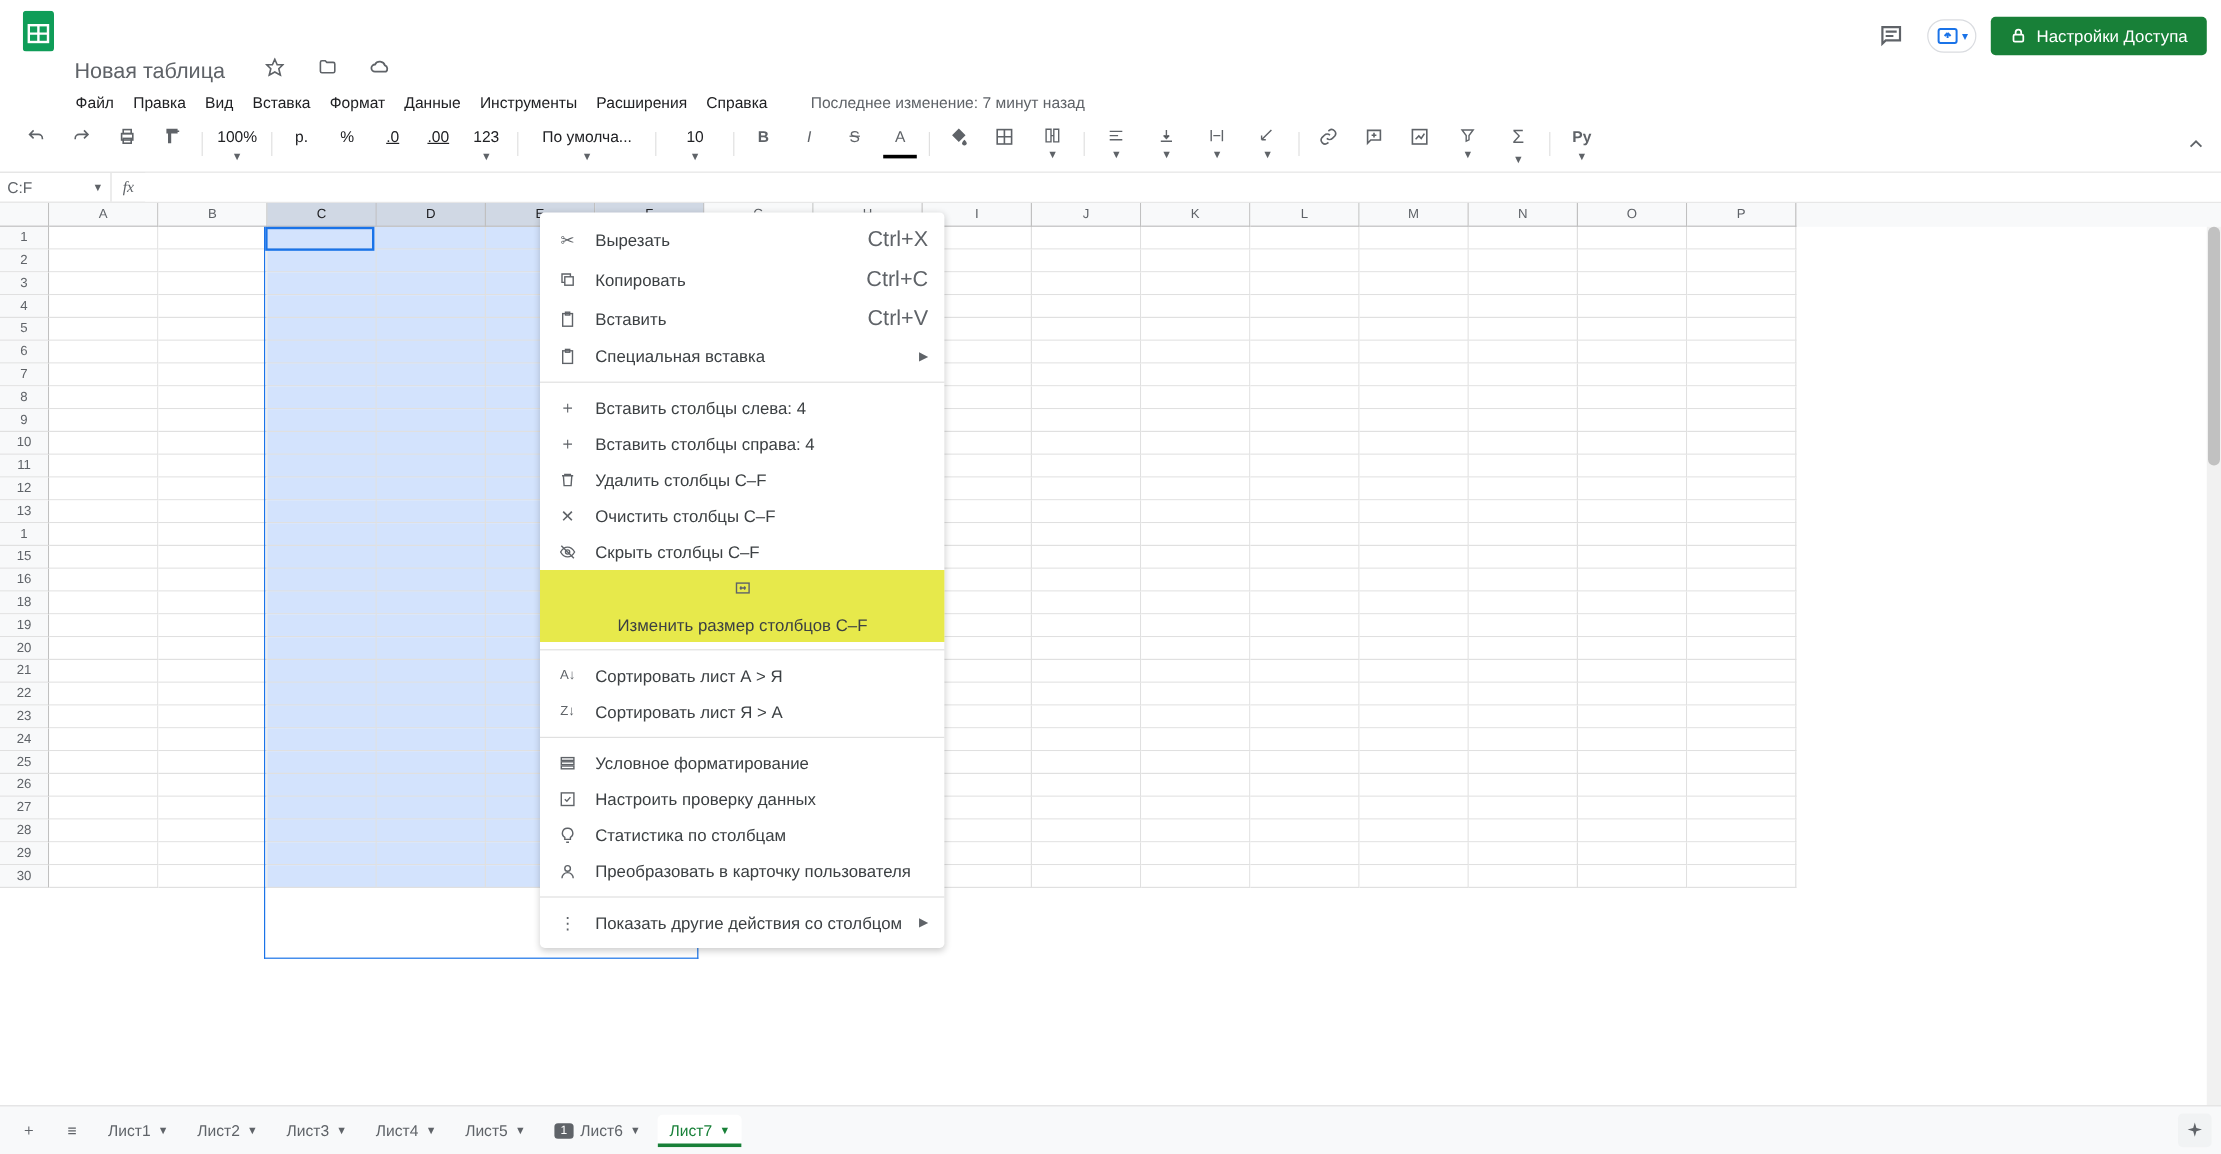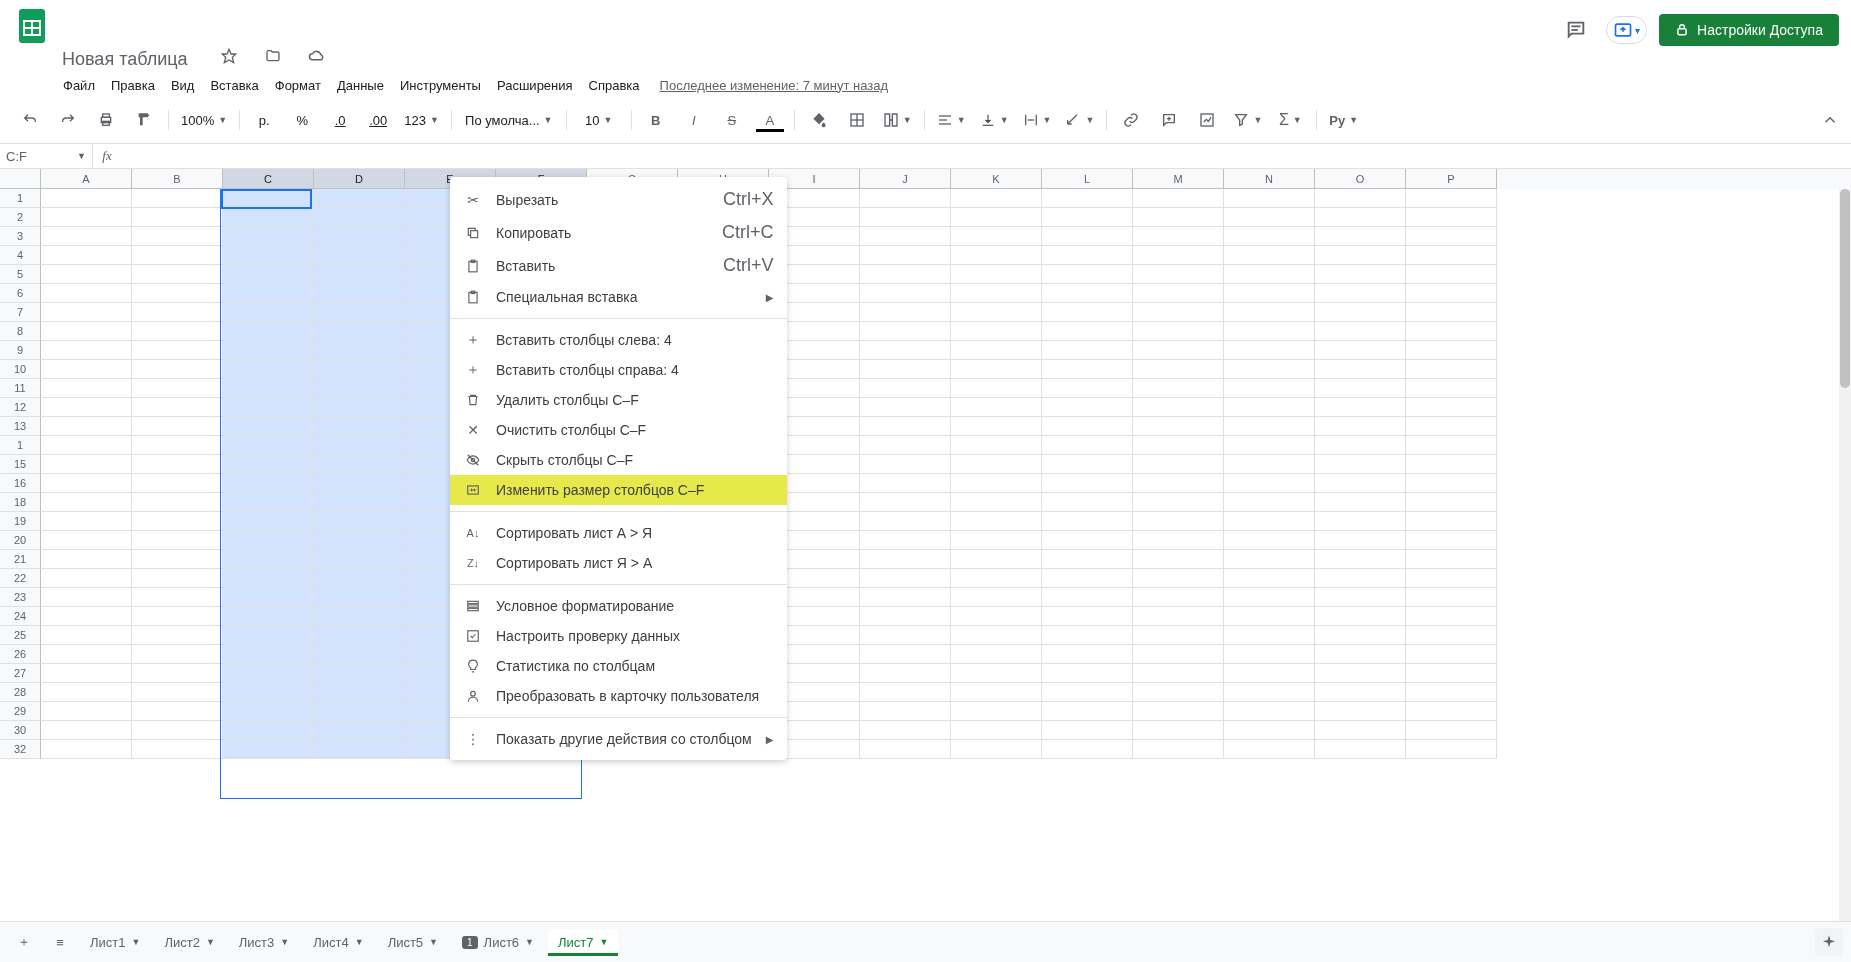--- a/index.html
+++ b/index.html
@@ -18,28 +18,28 @@
   
   .hdr{display:flex;align-items:flex-start;padding:6px 12px 0 12px;}
   .logo{width:40px;height:40px;display:flex;align-items:center;justify-content:center;margin-right:4px;}
   .logo svg{width:26px;height:34px;}
   .titleblock{flex:1;min-width:0;}
   .title-row{display:flex;gap:26px;height:24px;margin-top:41px;}
   .doc-title{font-size:18px;color:var(--text-light);padding:2px 6px;}
   .title-icn{width:18px;height:18px;color:var(--text-light);display:flex;align-items:center;justify-content:center;}
   .menubar{display:flex;align-items:center;gap:2px;height:24px;margin-top:2px;}
   .menubar span{padding:4px 7px;border-radius:4px;cursor:pointer;}
-  .last-edit{color:var(--text-light);text-decoration:underline;cursor:pointer;margin-left:4px;}
+  .last-edit{color:var(--text-light);cursor:pointer;margin-left:20px;}
   .hdr-right{display:flex;align-items:center;gap:12px;margin-left:auto;padding-top:6px;}
   .hdr-btn{width:36px;height:36px;border-radius:50%;display:flex;align-items:center;justify-content:center;color:var(--text-light);cursor:pointer;}
   .present{border:1px solid #dadce0;border-radius:18px;padding:4px 6px;display:flex;align-items:center;color:var(--blue);}
   .share-btn{background:var(--green);color:#fff;border:none;border-radius:4px;padding:8px 16px;font-size:14px;display:flex;align-items:center;gap:8px;cursor:pointer;}
   
   .toolbar{display:flex;align-items:center;padding:4px 12px;border-bottom:1px solid var(--border);gap:2px;height:38px;}
-  .tb-btn{min-width:28px;height:28px;display:flex;align-items:center;justify-content:center;color:var(--text-light);border-radius:4px;cursor:pointer;padding:0 4px;}
+  .tb-btn{min-width:28px;height:28px;display:flex;align-items:center;justify-content:flex-start;color:var(--text-light);border-radius:4px;cursor:pointer;padding:0 4px;flex-direction:column;}
   .tb-sep{width:1px;height:20px;background:var(--border);margin:0 4px;}
   .tb-sel{display:flex;align-items:center;gap:4px;padding:0 6px;}
   .tb-sel .arr{font-size:9px;color:var(--text-light);}
   .tb-txt{font-size:13px;color:var(--text);}
   .font-color{position:relative;}
   .font-color::after{content:"";position:absolute;left:4px;right:4px;bottom:2px;height:3px;background:#000;}
   .tb-spacer{flex:1;}
   .tb-collapse{color:var(--text-light);cursor:pointer;}
   
   .fxrow{display:flex;align-items:center;border-bottom:1px solid var(--border);height:24px;}
@@ -62,21 +62,21 @@
   .active-cell{position:absolute;border:2px solid var(--blue);pointer-events:none;box-sizing:border-box;}
   .sel-border{position:absolute;border:1px solid var(--blue);pointer-events:none;box-sizing:border-box;border-top:none;}
   
   .hscroll{position:absolute;left:40px;right:18px;bottom:0;height:12px;background:#f1f1f1;}
   .hscroll-thumb{position:absolute;left:0;width:58%;top:1px;bottom:1px;background:#c1c1c1;border-radius:6px;}
   .vscroll{position:absolute;top:20px;bottom:14px;right:0;width:12px;background:#f1f1f1;}
   .vscroll-thumb{position:absolute;top:0;height:26%;left:1px;right:1px;background:#c1c1c1;border-radius:6px;}
   
   .ctxmenu{position:absolute;background:var(--menu-bg);border-radius:4px;box-shadow:var(--shadow);padding:6px 0;min-width:330px;z-index:100;}
   .ctx-item{display:flex;align-items:center;padding:6px 14px;gap:14px;cursor:pointer;font-size:14px;color:#3c4043;}
-  .ctx-item.hl{background:var(--hl);}
+  .ctx-item.hl{background:var(--hl);flex-direction:column;}
   .ctx-icn{width:18px;height:18px;display:flex;align-items:center;justify-content:center;color:var(--text-light);font-size:14px;}
   .ctx-label{flex:1;}
   .ctx-short{color:var(--text-light);font-size:18px;}
   .ctx-arrow{color:var(--text-light);font-size:10px;}
   .ctx-sep{height:1px;background:var(--border);margin:6px 0;}
   
   .sheetbar{position:absolute;left:0;right:0;bottom:0;height:40px;border-top:1px solid var(--border);display:flex;align-items:center;background:#f8f9fa;padding:0 8px;gap:4px;}
   .sb-btn{width:32px;height:32px;display:flex;align-items:center;justify-content:center;color:var(--text-light);cursor:pointer;border-radius:4px;}
   .sheet-tab{display:flex;align-items:center;gap:6px;padding:6px 10px;border-radius:4px 4px 0 0;cursor:pointer;color:var(--text-light);background:#f8f9fa;}
   .sheet-tab.active{color:var(--green);background:#fff;box-shadow:inset 0 -3px 0 var(--green);}
@@ -887,39 +887,20 @@
           <div class="cell"></div>
           <div class="cell"></div>
           <div class="cell"></div>
           <div class="cell"></div>
           <div class="cell"></div>
           <div class="cell"></div>
           <div class="cell"></div>
           <div class="cell"></div>
           <div class="cell"></div>
         </div>
-        <div class="row">
-          <div class="rowhdr">32</div>
-          <div class="cell"></div>
-          <div class="cell"></div>
-          <div class="cell sel"></div>
-          <div class="cell sel"></div>
-          <div class="cell sel"></div>
-          <div class="cell sel"></div>
-          <div class="cell"></div>
-          <div class="cell"></div>
-          <div class="cell"></div>
-          <div class="cell"></div>
-          <div class="cell"></div>
-          <div class="cell"></div>
-          <div class="cell"></div>
-          <div class="cell"></div>
-          <div class="cell"></div>
-          <div class="cell"></div>
-        </div>
       </div>
   </div>
   <div class="active-cell" style="left:221px;top:20px;width:91px;height:20px;"></div>
   <div class="sel-border" style="left:220px;top:20px;width:362px;height:610px;"></div>
   <div class="hscroll">
       <div class="hscroll-thumb"></div>
     </div>
   <div class="vscroll">
       <div class="vscroll-thumb"></div>
     </div>

